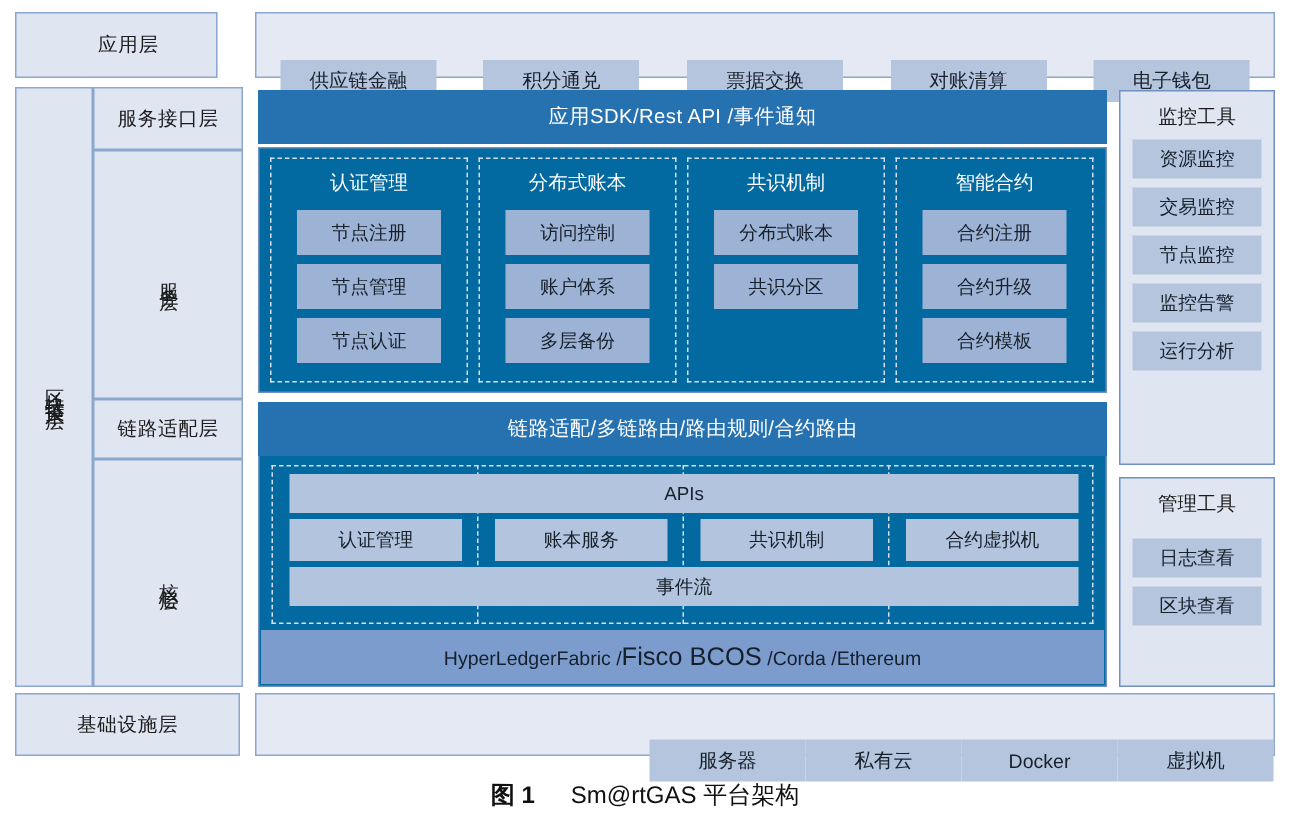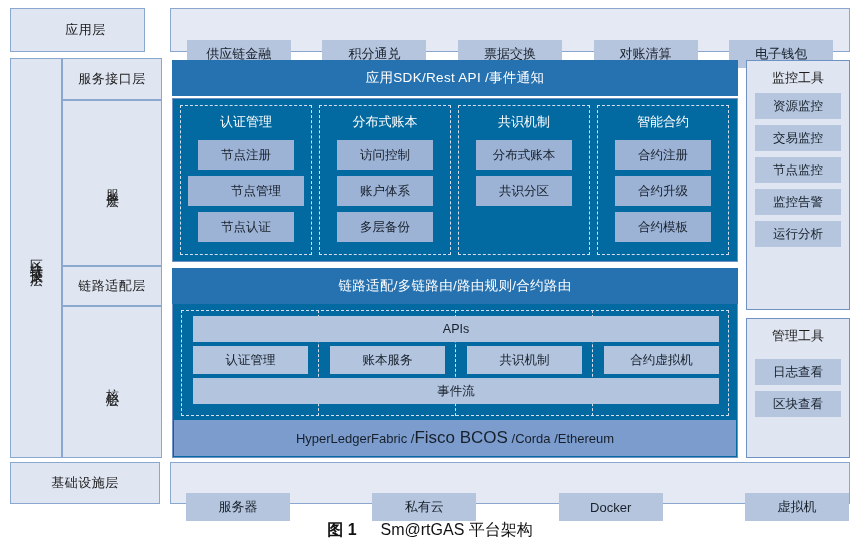--- a/index.html
+++ b/index.html
@@ -138,21 +138,21 @@
 
   <div class="abs darkband" style="left:172px;top:60px;width:566px;height:36px;">
     <span>应用SDK/Rest API /事件通知</span>
   </div>
 
   <div class="abs bluepanel" style="left:172px;top:98px;width:566px;height:164px;">
     <div id="service-cols" style="position:relative;width:100%;height:100%;">
         <div class="dashcol abs" style="left: 7px; top: 6px; width: 132px; height: 150px;">
           <div class="colhead">认证管理</div>
           <div class="svcchip faded-first" style="width: 96px; height: 30px; margin-bottom: 6px;">节点注册</div>
-          <div class="svcchip" style="width: 96px; height: 30px; margin-bottom: 6px; padding-left: 20px;">节点管理</div>
+          <div class="svcchip" style="width: 96px; height: 30px; margin-bottom: 6px;">节点管理</div>
           <div class="svcchip" style="width: 96px; height: 30px; margin-bottom: 6px;">节点认证</div>
         </div>
         <div class="dashcol abs" style="left: 146px; top: 6px; width: 132px; height: 150px;">
           <div class="colhead">分布式账本</div>
           <div class="svcchip faded-first" style="width: 96px; height: 30px; margin-bottom: 6px;">访问控制</div>
           <div class="svcchip" style="width: 96px; height: 30px; margin-bottom: 6px;">账户体系</div>
           <div class="svcchip" style="width: 96px; height: 30px; margin-bottom: 6px;">多层备份</div>
         </div>
         <div class="dashcol abs" style="left: 285px; top: 6px; width: 132px; height: 150px;">
           <div class="colhead">共识机制</div>
@@ -198,21 +198,21 @@
     <div class="abs vendorband" style="left:1px;top:116px;width:562px;height:36px;">
       <span id="vendor-line"><span class="v-small">HyperLedgerFabric /</span><span class="v-big">Fisco BCOS</span><span class="v-small"> /Corda /Ethereum</span></span>
     </div>
   </div>
 
   <div class="abs labelbox" style="left:10px;top:462px;width:150px;height:42px;">
     <span>基础设施层</span>
   </div>
 
   <div class="abs lightpanel" style="left:170px;top:462px;width:680px;height:42px;">
-    <div id="infra-items" style="display:flex;width:100%;justify-content:space-between;align-items:center;padding-left:15px;">
+    <div id="infra-items" style="display:flex;width:100%;justify-content:flex-end;align-items:center;padding-left:15px;">
         <div class="chip" style="width: 104px; height: 28px;">服务器</div>
         <div class="chip" style="width: 104px; height: 28px;">私有云</div>
         <div class="chip" style="width: 104px; height: 28px;">Docker</div>
         <div class="chip" style="width: 104px; height: 28px;">虚拟机</div>
       </div>
   </div>
 
   <div class="abs toolpanel" style="left:746px;top:60px;width:104px;height:250px;">
     <span class="tp-title">监控工具</span>
     <div id="monitor-items" style="width:100%;display:flex;flex-direction:column;align-items:center;">

